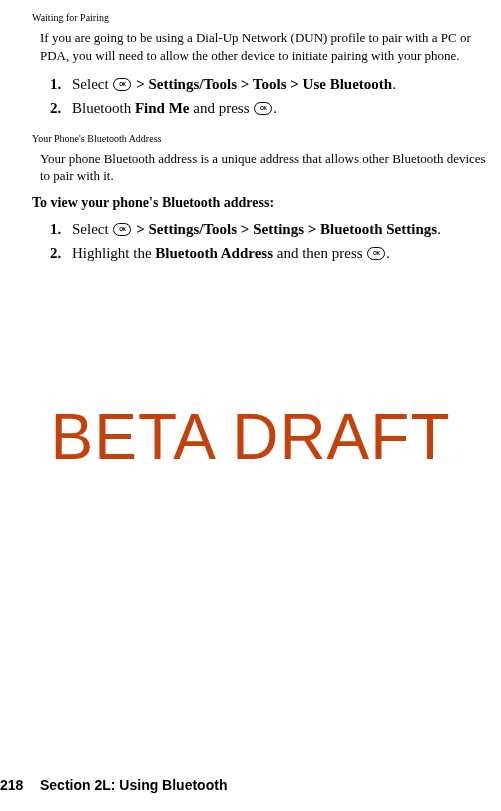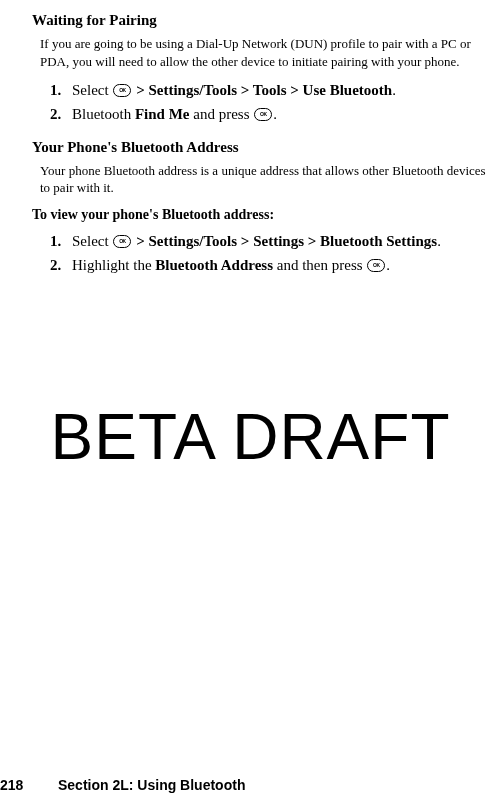--- a/index.html
+++ b/index.html
@@ -13,22 +13,22 @@
       background: #fff;
       font-family: Georgia, 'Times New Roman', serif;
       color: #000;
       position: relative;
       padding: 12px 0 0 0;
     }
     .content {
       padding: 0 12px 0 30px;
     }
     .heading {
-      font-weight: bold;
-      font-size: 15px;
+      font-weight: normal;
+      font-size: 10px;
       margin-bottom: 6px;
       margin-left: 2px;
     }
     .body-text {
       font-size: 13px;
       line-height: 1.35;
       margin-left: 10px;
       margin-bottom: 10px;
     }
     .instruction {
@@ -80,39 +80,38 @@
     }
     .watermark {
       position: absolute;
       top: 400px;
       left: 0;
       width: 501px;
       text-align: center;
       font-family: Arial, Helvetica, sans-serif;
       font-size: 64px;
       font-weight: normal;
-      color: #000000;
+      color: #c2410c;
       letter-spacing: 1px;
       pointer-events: none;
     }
     .footer {
       position: absolute;
       bottom: 18px;
       left: 0;
       font-size: 14px;
       font-weight: bold;
       font-family: Arial, Helvetica, sans-serif;
     }
     .page-num {
       display: inline-block;
       width: 40px;
       text-align: left;
     }
     .footer-text {
-      margin-left: 18px;
     }
   </style>
 </head>
 <body>
 
 <div class="content">
 
   <div class="heading">Waiting for Pairing</div>
   <div class="body-text">If you are going to be using a Dial-Up Network (DUN) profile to pair with a PC or PDA, you will need to allow the other device to initiate pairing with your phone.</div>
 

